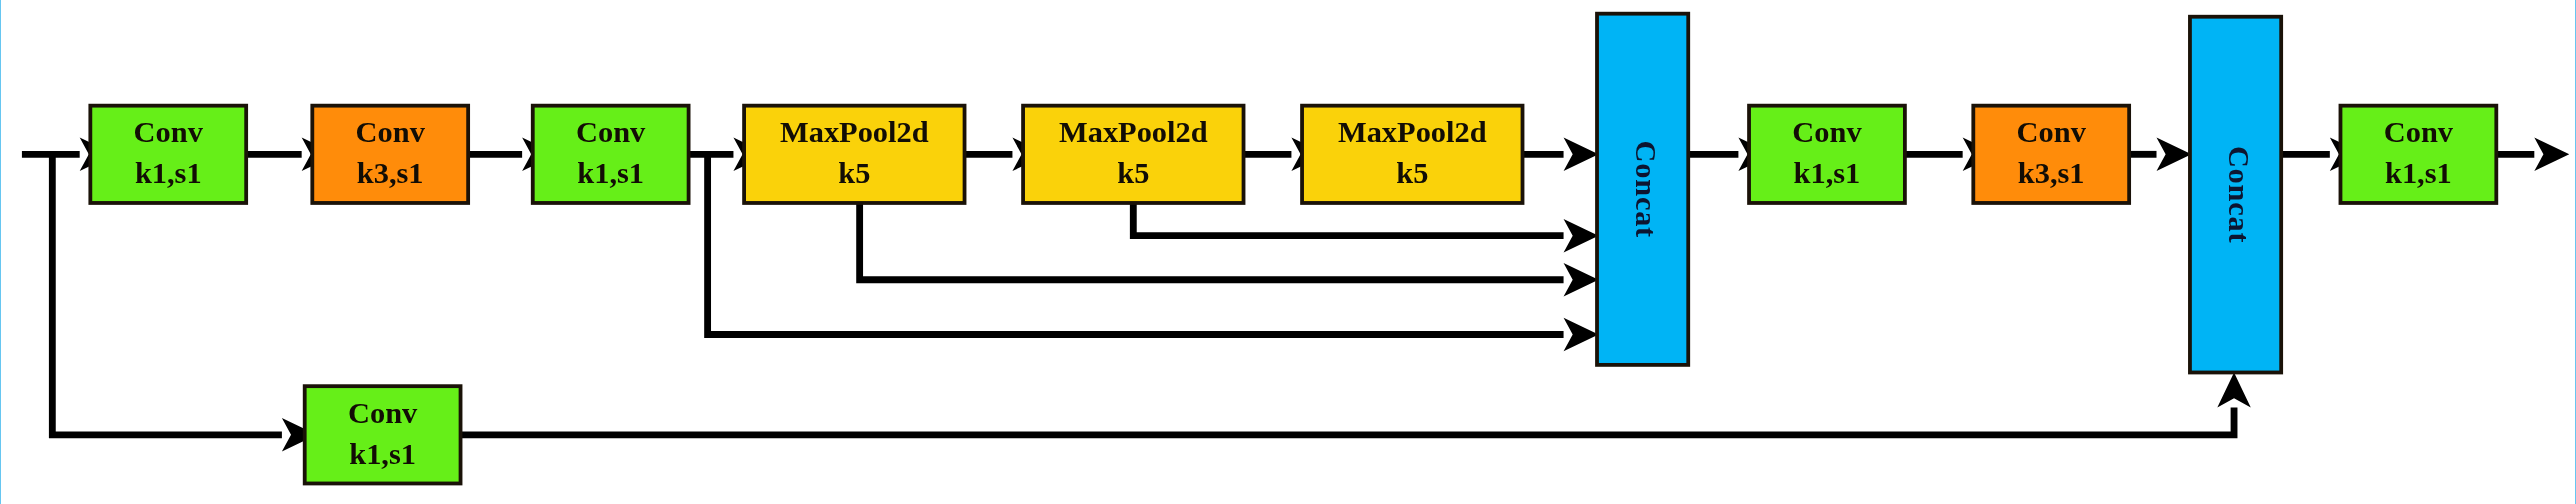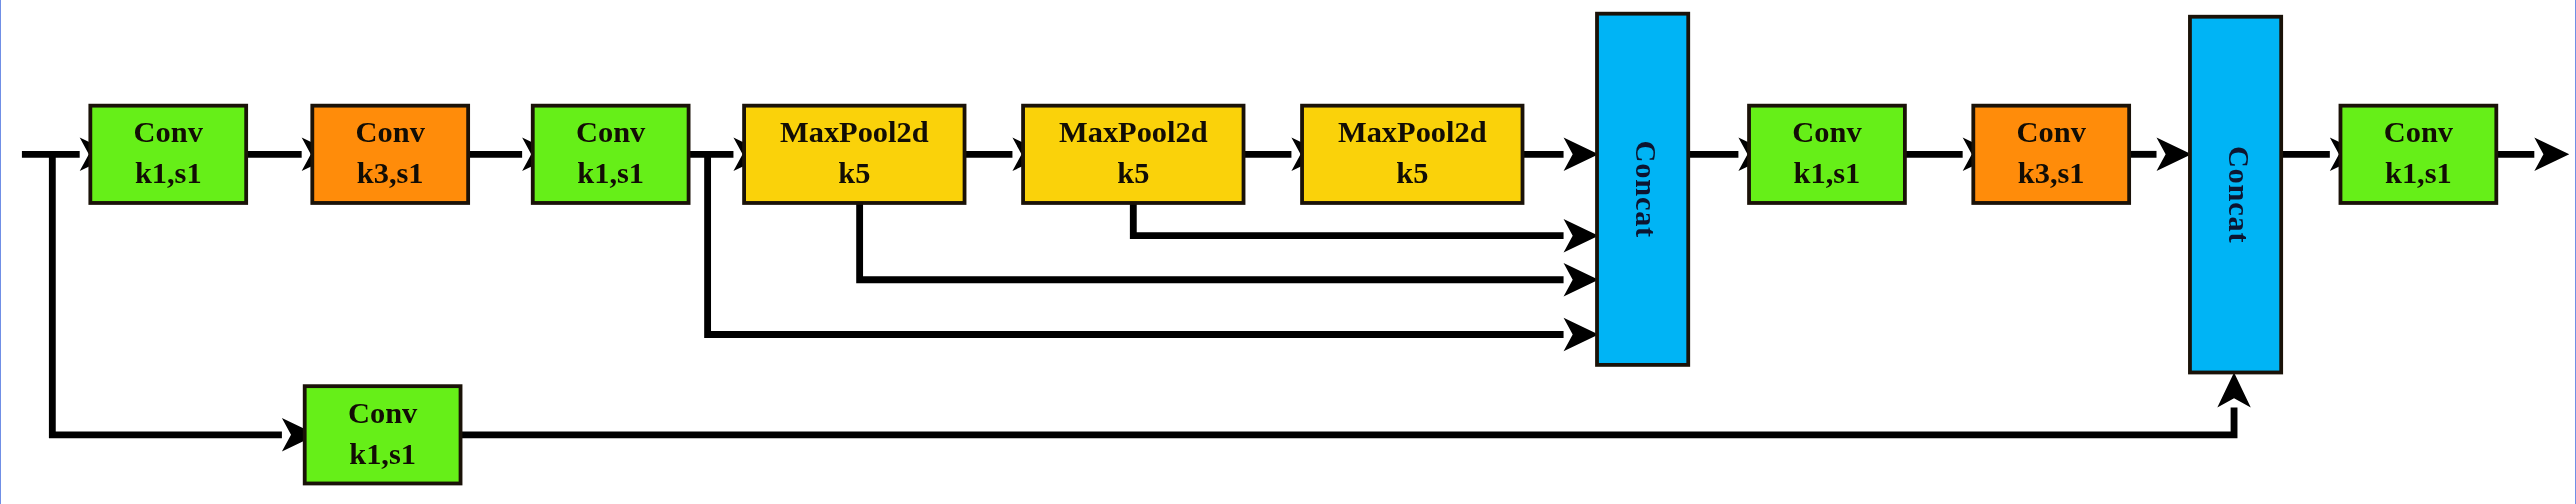--- a/index.html
+++ b/index.html
@@ -11,21 +11,21 @@
   body {
     width: 2576px;
     height: 504px;
     font-family: "Liberation Serif", "DejaVu Serif", serif;
     overflow: hidden;
   }
   #diagram-root {
     position: relative;
     width: 2576px;
     height: 504px;
-    background: #1d4ed8;
+    background: #0ea5e9;
   }
   svg#diagram-svg {
     display: block;
     width: 2576px;
     height: 504px;
   }
   .node-box {
     stroke: #1a1208;
     stroke-width: 5;
   }

